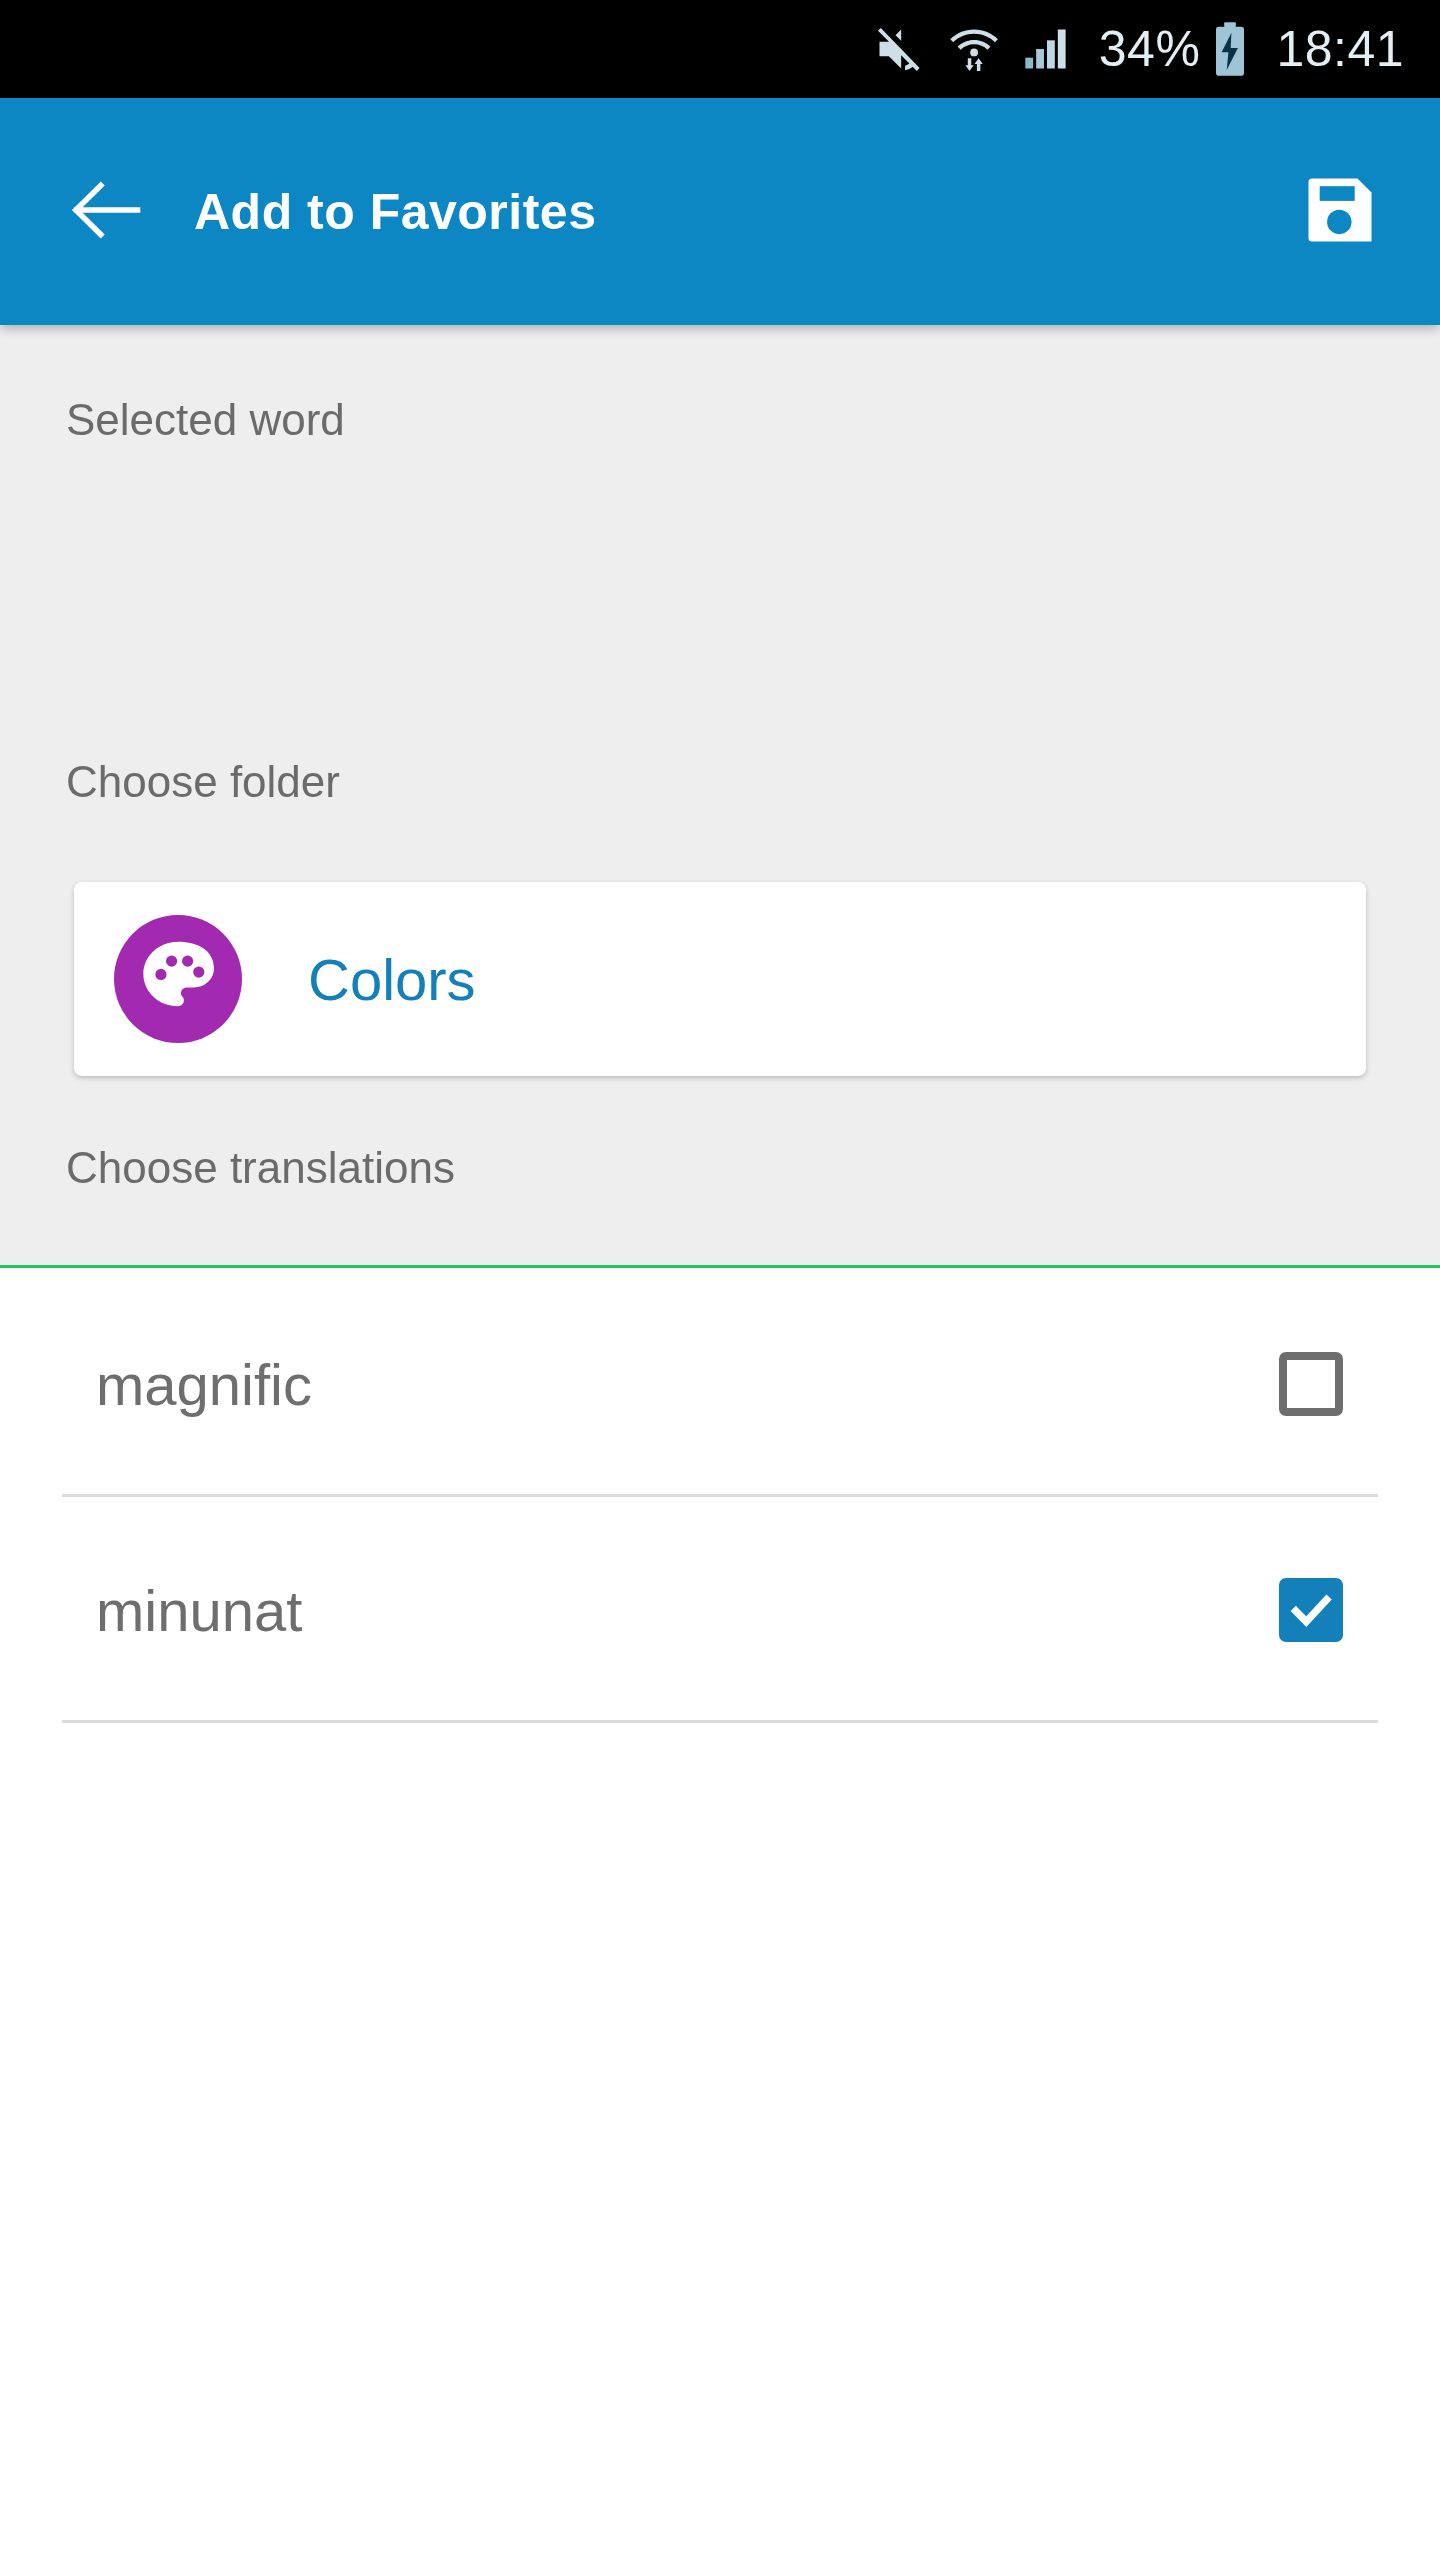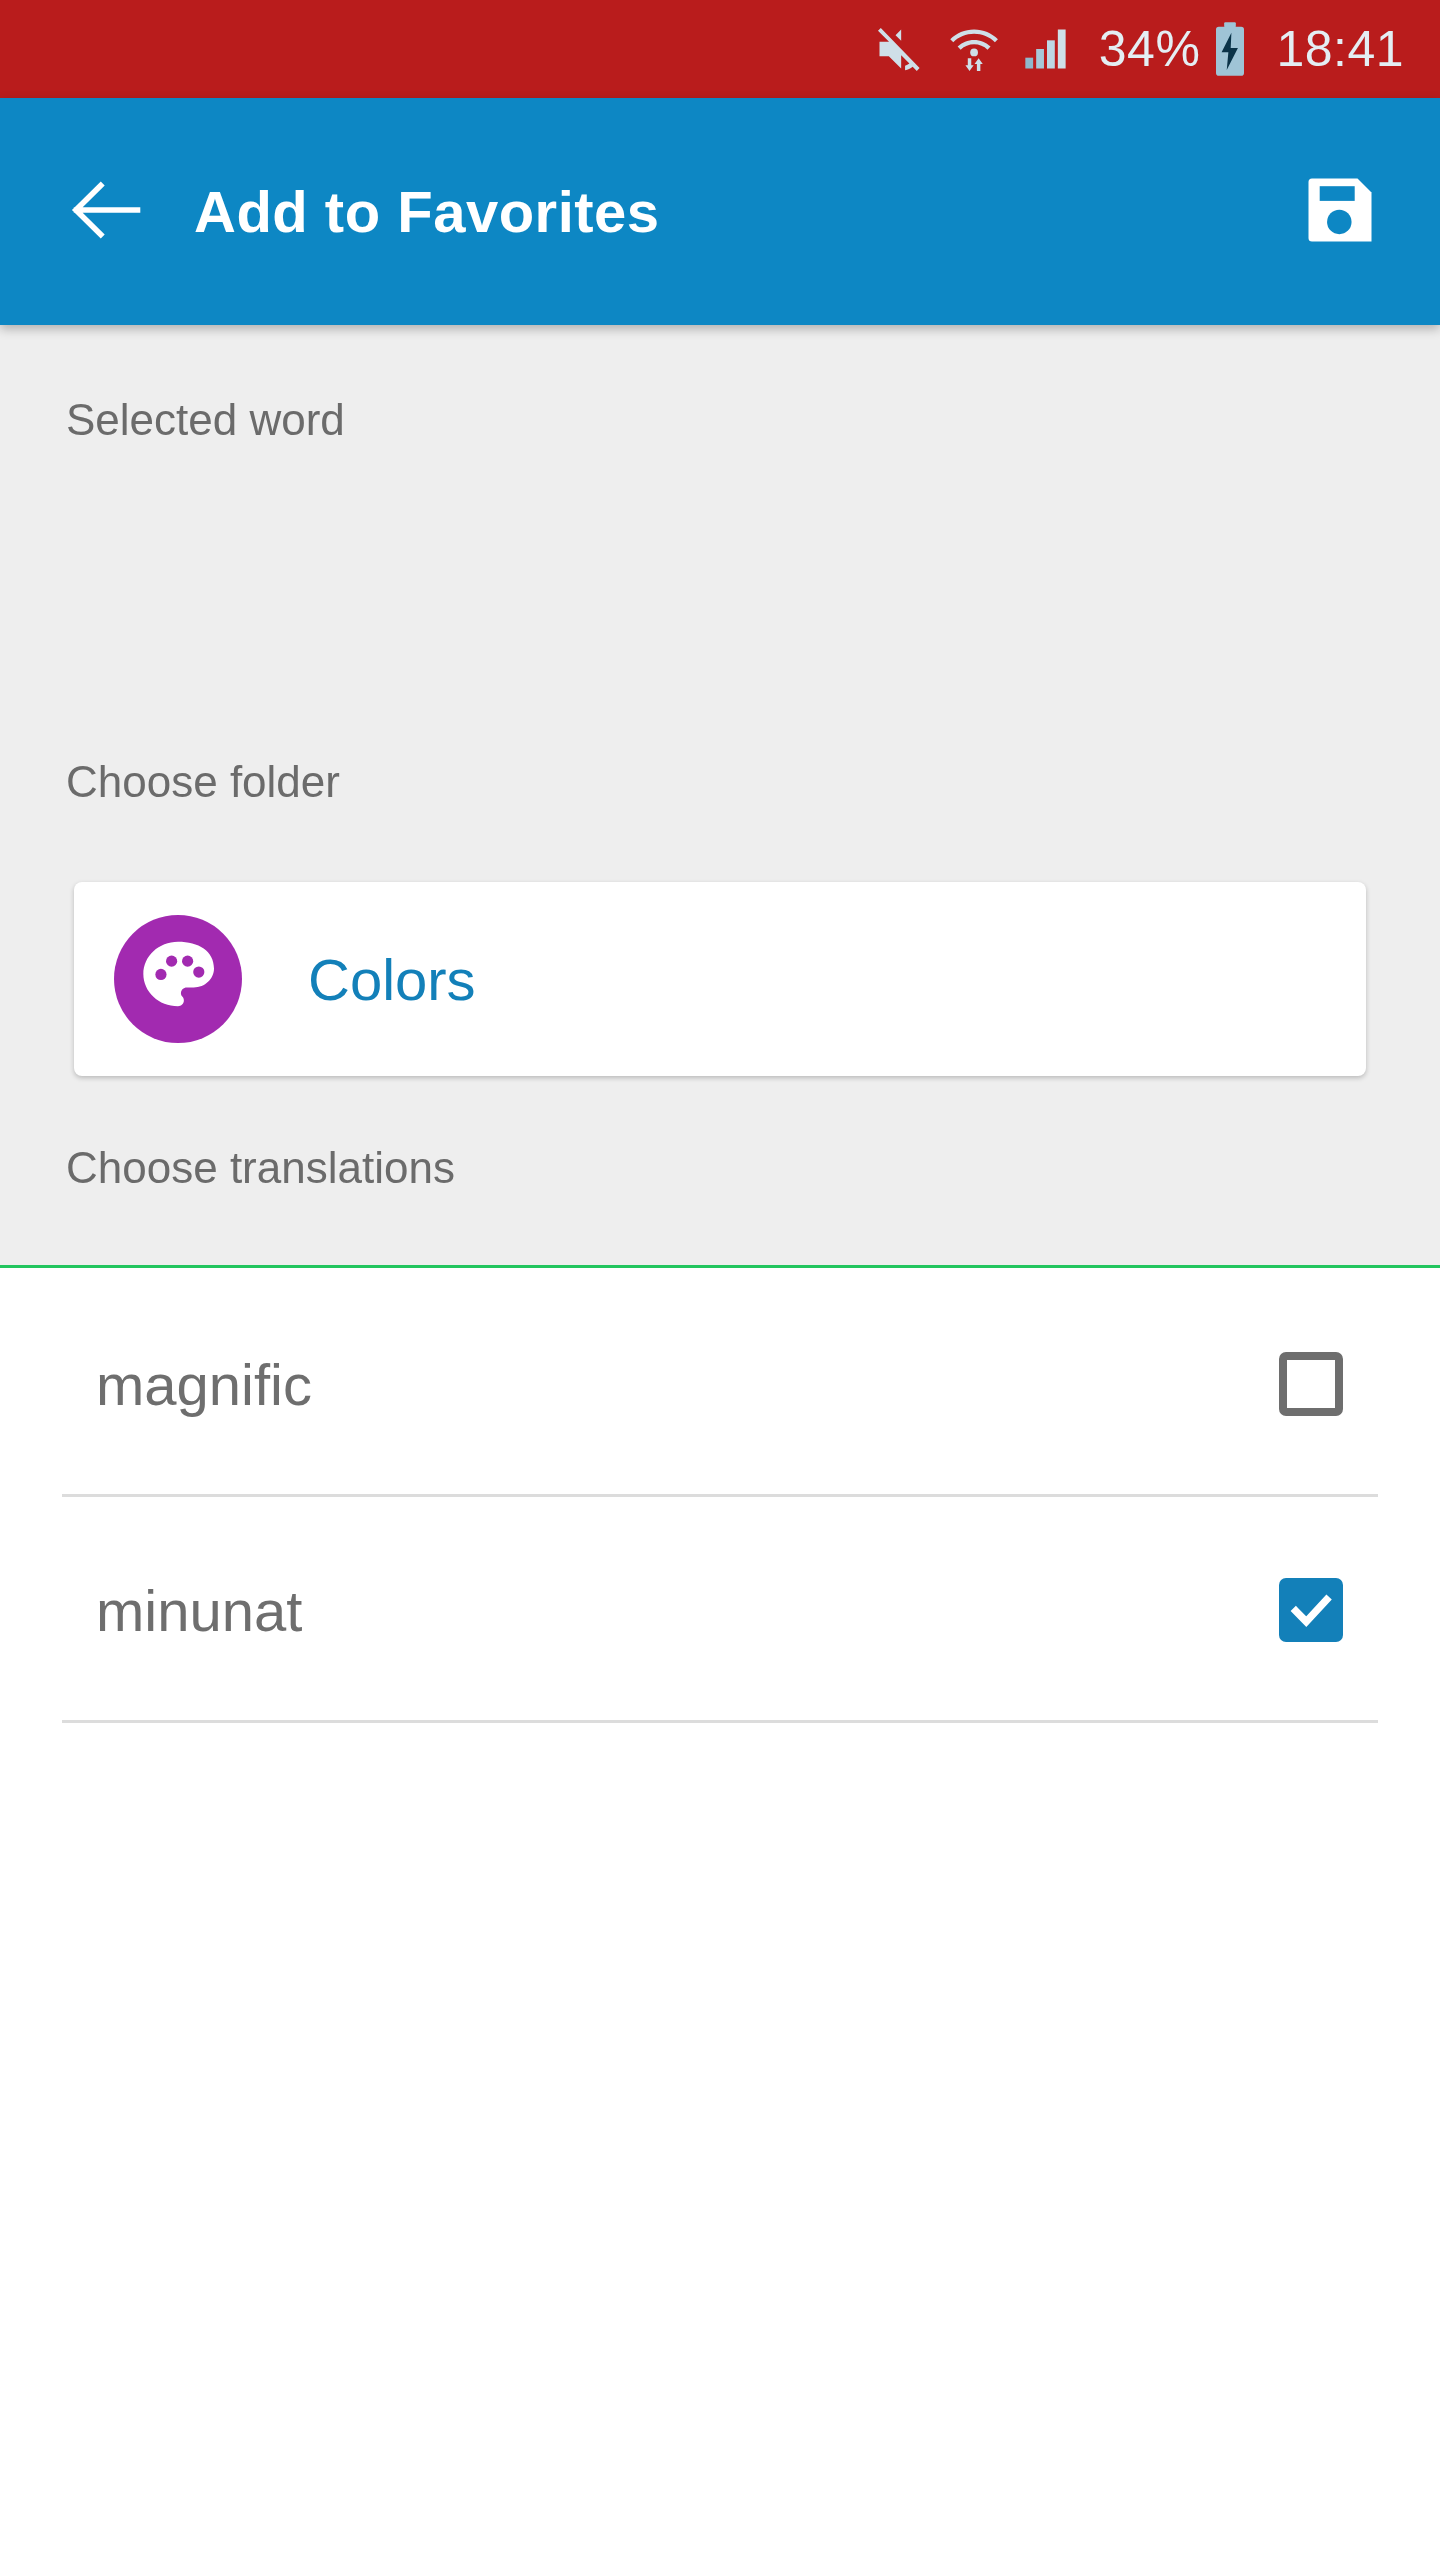--- a/index.html
+++ b/index.html
@@ -7,21 +7,21 @@
   body {
     font-family:"Liberation Sans", sans-serif;
     background:#ffffff;
     overflow:hidden;
   }
 
   
   #status-bar{
     position:absolute; top:0; left:0;
     width:1440px; height:98px;
-    background:#b91c1c;
+    background:#000000;
     display:flex; align-items:center; justify-content:flex-end;
     padding-right:36px;
   }
   #status-bar .sb-icon{ display:flex; align-items:center; margin-left:22px; }
   #status-bar .sb-text{
     color:#e4eef3; font-size:50px; letter-spacing:0.5px;
     font-family:"Liberation Sans", sans-serif;
   }
   .battery-pct{ margin-left:26px; }
   .clock{ margin-left:26px;text-align:center; }
@@ -35,21 +35,21 @@
     box-shadow:0 4px 10px rgba(0,0,0,0.26);
     z-index:5;
   }
   #back-button{
     width:120px; margin-left:46px;
     display:flex; align-items:center; justify-content:center;
     cursor:pointer;
   }
   #app-bar-title{
     color:#ffffff;
-    font-size:58px;
+    font-size:50px;
     font-weight:bold;
     margin-left:28px;
     white-space:nowrap;
     letter-spacing:0.5px;
   }
   #save-button{
     margin-left:auto; margin-right:58px;
     display:flex; align-items:center; justify-content:center;
     cursor:pointer;
   }

